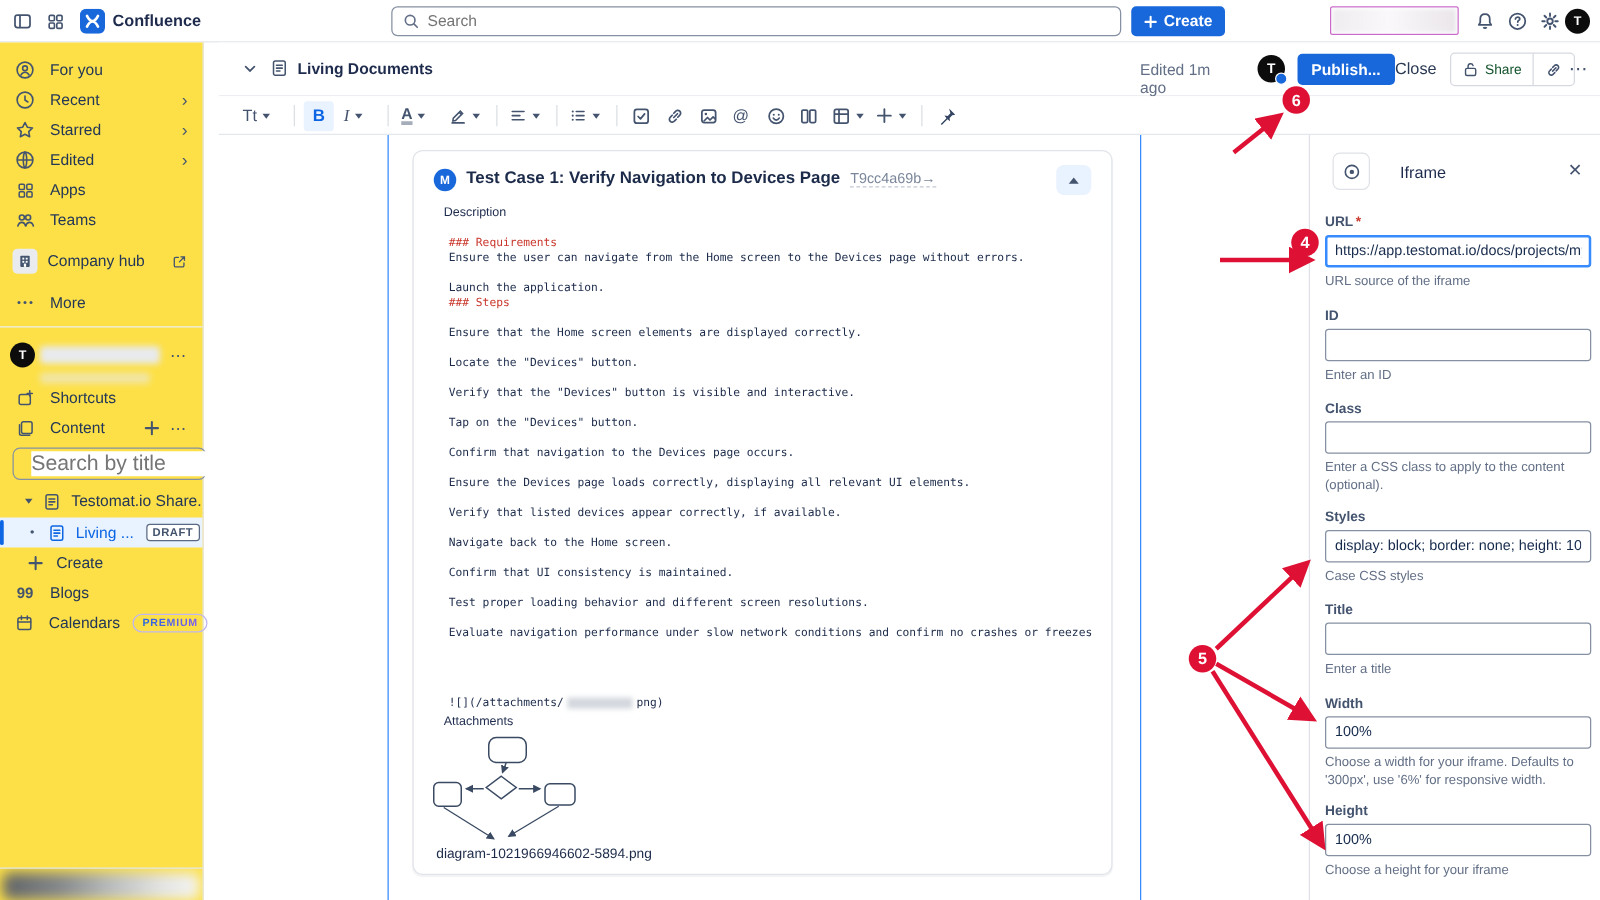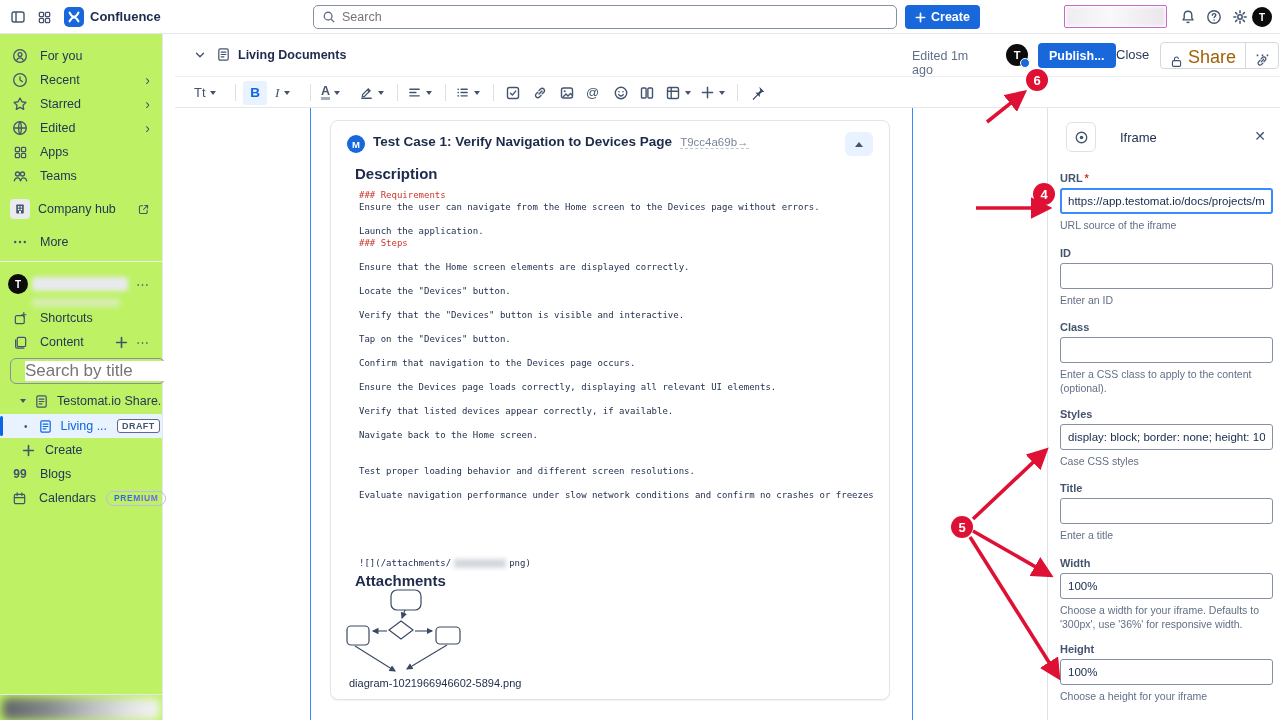--- a/index.html
+++ b/index.html
@@ -22,55 +22,55 @@
 .redact-top{position:absolute;left:1064px;top:5px;width:103px;height:23px;border:1px solid #C969C9;border-radius:2px;overflow:hidden}
 .redact-top>div{position:absolute;inset:1px;background:linear-gradient(90deg,#efecef,#faf8fa 45%,#eae6ea);filter:blur(1.5px)}
 .avatar{border-radius:50%;background:#0c0c0c;color:#fff;display:flex;align-items:center;justify-content:center;font-weight:bold}
 
 #pgheader{position:absolute;top:34px;left:175px;right:0;height:43px;background:#fff;border-bottom:1px solid #ECEEF2}
 #pgheader .crumb{position:absolute;left:63px;top:14px;font-size:12.5px;font-weight:bold;color:#1E2B4D}
 .txt-muted{font-size:12.5px;color:#626F86}
 #publishbtn{position:absolute;left:863px;top:9px;height:25px;background:#1868DB;color:#fff;border:none;border-radius:4px;font-size:12.5px;font-weight:bold;padding:0 11px;cursor:pointer;font-family:"Liberation Sans",sans-serif}
 #closebtn{position:absolute;left:941px;top:13px;font-size:13px;color:#2B3A55;cursor:pointer;background:none;border:none;font-family:"Liberation Sans",sans-serif}
 #sharegroup{position:absolute;left:985px;top:8px;height:27px;border:1px solid #D5D9DF;border-radius:4px;display:flex;align-items:center}
-#sharegroup .cell{display:flex;align-items:flex-end;gap:5px;padding:0 9px;height:100%;font-size:18px;color:#a16207;cursor:pointer}
+#sharegroup .cell{display:flex;align-items:center;gap:5px;padding:0 9px;height:100%;font-size:11px;color:#14532d;cursor:pointer}
 #sharegroup .sep{width:1px;height:100%;background:#D5D9DF}
 .dots{font-size:15px;color:#44546F;letter-spacing:1px;cursor:pointer}
 
 #toolbar{position:absolute;top:77px;left:175px;right:0;height:31px;background:#fff;border-bottom:1px solid #E4E7EC}
 .tbi{position:absolute;top:0;height:31px;display:flex;align-items:center;cursor:pointer;color:#44546F}
 .tbdiv{position:absolute;top:7px;width:1px;height:17px;background:#DCDFE4}
 .boldchip{background:#E9F2FF;border-radius:3px;width:24px;height:24px;display:flex;align-items:center;justify-content:center;color:#0C66E4;font-weight:bold;font-size:13.5px}
 
 #canvas{position:absolute;top:108px;left:175px;right:233px;bottom:0;background:#fff;overflow:hidden}
 .guide{position:absolute;top:0;bottom:0;width:1px;background:#388BFF}
 #card{position:absolute;left:155px;top:12px;width:560px;height:580px;border:1px solid #E1E4E9;border-radius:8px;background:#fff;box-shadow:0 1px 1px rgba(9,30,66,.06)}
 #macroicon{position:absolute;left:16px;top:14px;width:18px;height:18px;border-radius:50%;background:#1868DB;color:#fff;font-size:9.5px;font-weight:bold;display:flex;align-items:center;justify-content:center}
 #cardtitle{position:absolute;left:42px;top:13px;font-size:13.5px;font-weight:bold;color:#1C2B4A;white-space:nowrap}
 #cardref{font-size:11.5px;font-weight:normal;color:#7A869A;border-bottom:1px dashed #C1C7D0;margin-left:8px;cursor:pointer}
 #collapsebtn{position:absolute;right:16px;top:11px;width:28px;height:24px;background:#E9F2FF;border:none;border-radius:6px;display:flex;align-items:center;justify-content:center;cursor:pointer}
-.h2{font-size:15px;font-weight:bold;color:#1E2B4D}
+.h2{font-size:10px;font-weight:normal;color:#1E2B4D}
 #codeblock{position:absolute;left:28px;top:68px;right:16px;font-family:"DejaVu Sans Mono",monospace;font-size:9px;line-height:12px;color:#1C2B4A}
 .cl{white-space:pre;min-height:12px}
 .cl.red{color:#C9372C}
 .smudge{display:inline-block;width:52px;height:9px;background:#D4D8DE;filter:blur(2px);vertical-align:middle;margin:0 3px}
 #filename{position:absolute;left:18px;top:556px;font-size:11px;color:#1C2B4A}
 
 #panel{position:absolute;top:108px;right:0;width:233px;bottom:0;background:#fff;border-left:1px solid #DFE1E6}
 #panelicon{position:absolute;left:18px;top:14px;width:30px;height:30px;border:1px solid #DFE1E6;border-radius:6px;display:flex;align-items:center;justify-content:center;cursor:pointer;color:#44546F}
 #paneltitle{position:absolute;left:72px;top:22px;font-size:13px;color:#1E2B4D}
 #panelclose{position:absolute;right:14px;top:20px;font-size:14px;color:#44546F;cursor:pointer;background:none;border:none}
 .fld{position:absolute;left:12px;right:7px}
 .fld .lbl{font-size:11px;font-weight:bold;color:#44546F;display:block}
 .fld input{display:block;margin-top:4px;width:100%;height:26px;border:1px solid #8590A2;border-radius:3px;padding:0 7px;font-size:11.5px;color:#172B4D;background:#fff;font-family:"Liberation Sans",sans-serif;outline:none}
 .fld input.focus{border:2px solid #388BFF;padding:0 6px}
 .fld .hint{margin-top:5px;font-size:10.5px;color:#626F86;line-height:13.5px}
 .req{color:#C9372C;margin-left:2px}
 
-#sidebar{position:absolute;top:34px;left:0;width:163px;bottom:0;background:#bef264;border-right:1px solid #E4E7EC}
+#sidebar{position:absolute;top:34px;left:0;width:163px;bottom:0;background:#fde047;border-right:1px solid #E4E7EC}
 .srow{position:absolute;left:0;width:100%;height:24px;display:flex;align-items:center;padding-left:12px;font-size:12.5px;color:#243757;cursor:pointer}
 .srow .sic{width:16px;margin-right:12px;display:flex;justify-content:center}
 .srow .chev{position:absolute;right:12px;color:#44546F;font-size:14px;line-height:1}
 .sdiv{position:absolute;left:0;width:100%;height:1px;background:#ECEEF2}
 .smudge2{position:absolute;background:#E8EAEE;filter:blur(2.5px);border-radius:3px}
 #sbsearch{position:absolute;left:10px;top:324px;width:155px;height:26px;border:1px solid #8590A2;border-radius:6px;display:flex;align-items:center;padding:0 8px}
 #sbsearch input{border:none;outline:none;flex:1;font-size:17px;margin-left:6px;color:#172B4D;font-family:"Liberation Sans",sans-serif}
 .treelbl{white-space:nowrap;overflow:hidden}
 #selrow{position:absolute;left:0;top:380px;width:100%;height:24px;background:#E9F2FF;display:flex;align-items:center;cursor:pointer}
 #selbar{position:absolute;left:0;top:2px;bottom:2px;width:3px;background:#0C66E4;border-radius:2px}
@@ -500,20 +500,21 @@
           <div class="cl">Tap on the "Devices" button.</div>
           <div class="cl"> </div>
           <div class="cl">Confirm that navigation to the Devices page occurs.</div>
           <div class="cl"> </div>
           <div class="cl">Ensure the Devices page loads correctly, displaying all relevant UI elements.</div>
           <div class="cl"> </div>
           <div class="cl">Verify that listed devices appear correctly, if available.</div>
           <div class="cl"> </div>
           <div class="cl">Navigate back to the Home screen.</div>
           <div class="cl"> </div>
+          <div class="cl">Confirm that UI consistency is maintained.</div>
           <div class="cl"> </div>
           <div class="cl">Test proper loading behavior and different screen resolutions.</div>
           <div class="cl"> </div>
           <div class="cl">Evaluate navigation performance under slow network conditions and confirm no crashes or freezes</div>
           <div class="cl"> </div>
         </div>
       <div class="abs" style="left:28px;top:436px;font-family:'DejaVu Sans Mono',monospace;font-size:9px;line-height:12px;color:#1C2B4A">
         <span>![](/attachments/</span><span class="smudge"></span><span>png)</span>
       </div>
 
@@ -574,21 +575,21 @@
       <div class="hint">Case CSS styles</div>
     </div>
     <div class="fld" style="top:374px">
       <span class="lbl">Title</span>
       <input value="" style="">
       <div class="hint">Enter a title</div>
     </div>
     <div class="fld" style="top:449px">
       <span class="lbl">Width</span>
       <input value="100%" style="">
-      <div class="hint">Choose a width for your iframe. Defaults to '300px', use '36%' for responsive width.</div>
+      <div class="hint">Choose a width for your iframe. Defaults to '300px', use '6%' for responsive width.</div>
     </div>
     <div class="fld" style="top:535px">
       <span class="lbl">Height</span>
       <input value="100%" style="">
       <div class="hint">Choose a height for your iframe</div>
     </div>
   </div>
 
   <svg id="ann" width="1280" height="720" viewBox="0 0 1280 720">
     <defs>

